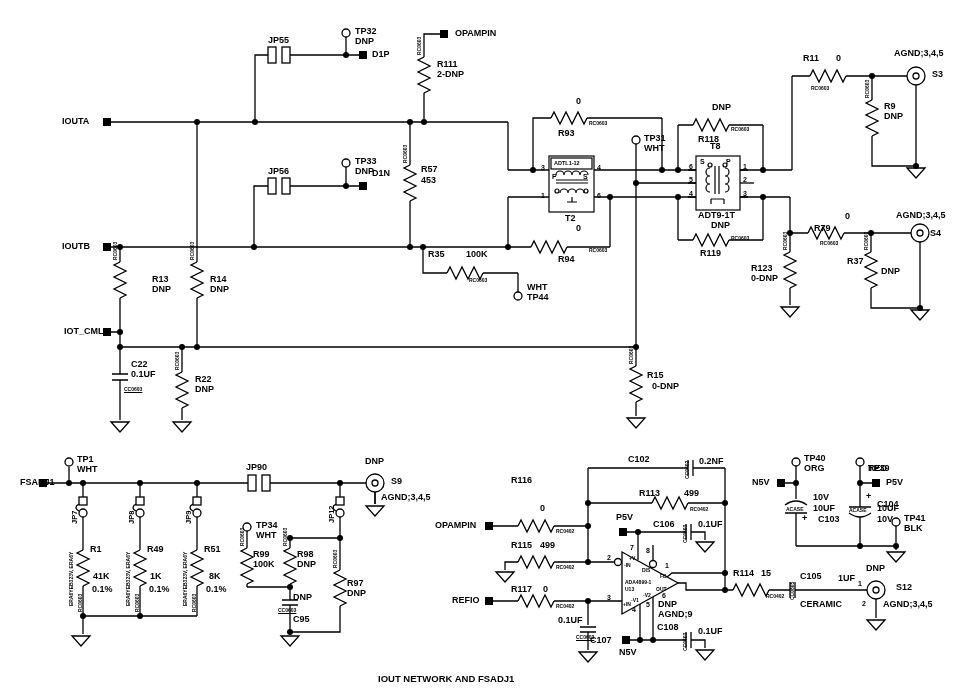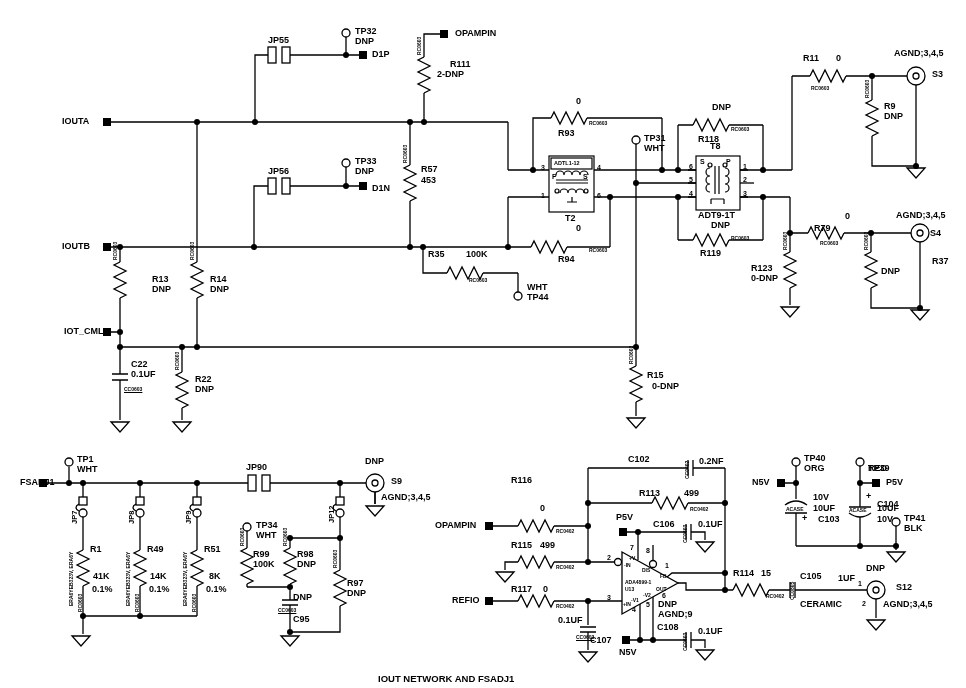--- a/index.html
+++ b/index.html
@@ -260,21 +260,21 @@
         <use href="#dot" x="896" y="546"></use>
   </g>
 </svg>
 
 <span class="L" style="left:62px;top:117px">IOUTA</span>
 <span class="L" style="left:62px;top:242px">IOUTB</span>
 <span class="L" style="left:64px;top:327px">IOT_CML</span>
 <span class="L" style="left:20px;top:478px">FSADJ1</span>
 <span class="L" style="left:455px;top:29px">OPAMPIN</span>
 <span class="L" style="left:372px;top:50px">D1P</span>
-<span class="L" style="left:372px;top:184px">D1N</span>
+<span class="L" style="left:372px;top:169px">D1N</span>
 <span class="L" style="left:435px;top:521px">OPAMPIN</span>
 <span class="L" style="left:452px;top:596px">REFIO</span>
 <span class="L" style="left:616px;top:513px">P5V</span>
 <span class="L" style="left:619px;top:648px">N5V</span>
 <span class="L" style="left:752px;top:478px">N5V</span>
 <span class="L" style="left:886px;top:478px">P5V</span>
 
 <span class="L" style="left:268px;top:36px">JP55</span>
 <span class="L" style="left:268px;top:167px">JP56</span>
 <span class="L" style="left:246px;top:463px">JP90</span>
@@ -295,21 +295,21 @@
 <span class="L" style="left:77px;top:465px">WHT</span>
 <span class="L" style="left:256px;top:521px">TP34</span>
 <span class="L" style="left:256px;top:531px">WHT</span>
 <span class="L" style="left:804px;top:454px">TP40</span>
 <span class="L" style="left:804px;top:464px">ORG</span>
 <span class="L" style="left:868px;top:464px">TP39</span>
 <span class="L" style="left:868px;top:464px">RED</span>
 <span class="L" style="left:904px;top:514px">TP41</span>
 <span class="L" style="left:904px;top:524px">BLK</span>
 
-<span class="L" style="left:450px;top:60px">R111</span>
+<span class="L" style="left:437px;top:60px">R111</span>
 <span class="L" style="left:437px;top:70px">2-DNP</span>
 <span class="L S R" style="left:416px;top:55px">RC0603</span>
 <span class="L" style="left:421px;top:165px">R57</span>
 <span class="L" style="left:421px;top:176px">453</span>
 <span class="L S R" style="left:402px;top:163px">RC0603</span>
 <span class="L" style="left:576px;top:97px">0</span>
 <span class="L" style="left:558px;top:129px">R93</span>
 <span class="L S" style="left:589px;top:120px">RC0603</span>
 <span class="L" style="left:576px;top:224px">0</span>
 <span class="L" style="left:558px;top:255px">R94</span>
@@ -321,21 +321,21 @@
 <span class="L S" style="left:731px;top:235px">RC0603</span>
 <span class="L" style="left:803px;top:54px">R11</span>
 <span class="L" style="left:836px;top:54px">0</span>
 <span class="L S" style="left:811px;top:85px">RC0603</span>
 <span class="L" style="left:884px;top:102px">R9</span>
 <span class="L" style="left:884px;top:112px">DNP</span>
 <span class="L S R" style="left:864px;top:98px">RC0603</span>
 <span class="L" style="left:814px;top:224px">R79</span>
 <span class="L" style="left:845px;top:212px">0</span>
 <span class="L S" style="left:820px;top:240px">RC0603</span>
-<span class="L" style="left:932px;top:257px">R37</span>
+<span class="L" style="left:847px;top:257px">R37</span>
 <span class="L" style="left:881px;top:267px">DNP</span>
 <span class="L S R" style="left:863px;top:250px">RC0603</span>
 <span class="L" style="left:751px;top:264px">R123</span>
 <span class="L" style="left:751px;top:274px">0-DNP</span>
 <span class="L S R" style="left:782px;top:250px">RC0603</span>
 <span class="L" style="left:428px;top:250px">R35</span>
 <span class="L" style="left:466px;top:250px">100K</span>
 <span class="L S" style="left:469px;top:277px">RC0603</span>
 <span class="L" style="left:152px;top:275px">R13</span>
 <span class="L" style="left:152px;top:285px">DNP</span>
@@ -348,21 +348,21 @@
 <span class="L S R" style="left:174px;top:370px">RC0603</span>
 <span class="L" style="left:647px;top:371px">R15</span>
 <span class="L" style="left:652px;top:382px">0-DNP</span>
 <span class="L S R" style="left:628px;top:364px">RC0603</span>
 <span class="L" style="left:90px;top:545px">R1</span>
 <span class="L" style="left:93px;top:572px">41K</span>
 <span class="L" style="left:92px;top:585px">0.1%</span>
 <span class="L S R" style="left:68px;top:606px">ERA6YEB323V, ERA6Y</span>
 <span class="L S R" style="left:77px;top:612px">RC0603</span>
 <span class="L" style="left:147px;top:545px">R49</span>
-<span class="L" style="left:150px;top:572px">14K</span>
+<span class="L" style="left:150px;top:572px">1K</span>
 <span class="L" style="left:149px;top:585px">0.1%</span>
 <span class="L S R" style="left:125px;top:606px">ERA6YEB323V, ERA6Y</span>
 <span class="L S R" style="left:134px;top:612px">RC0603</span>
 <span class="L" style="left:204px;top:545px">R51</span>
 <span class="L" style="left:209px;top:572px">8K</span>
 <span class="L" style="left:206px;top:585px">0.1%</span>
 <span class="L S R" style="left:182px;top:606px">ERA6YEB323V, ERA6Y</span>
 <span class="L S R" style="left:191px;top:612px">RC0603</span>
 <span class="L" style="left:253px;top:550px">R99</span>
 <span class="L" style="left:253px;top:560px">100K</span>

